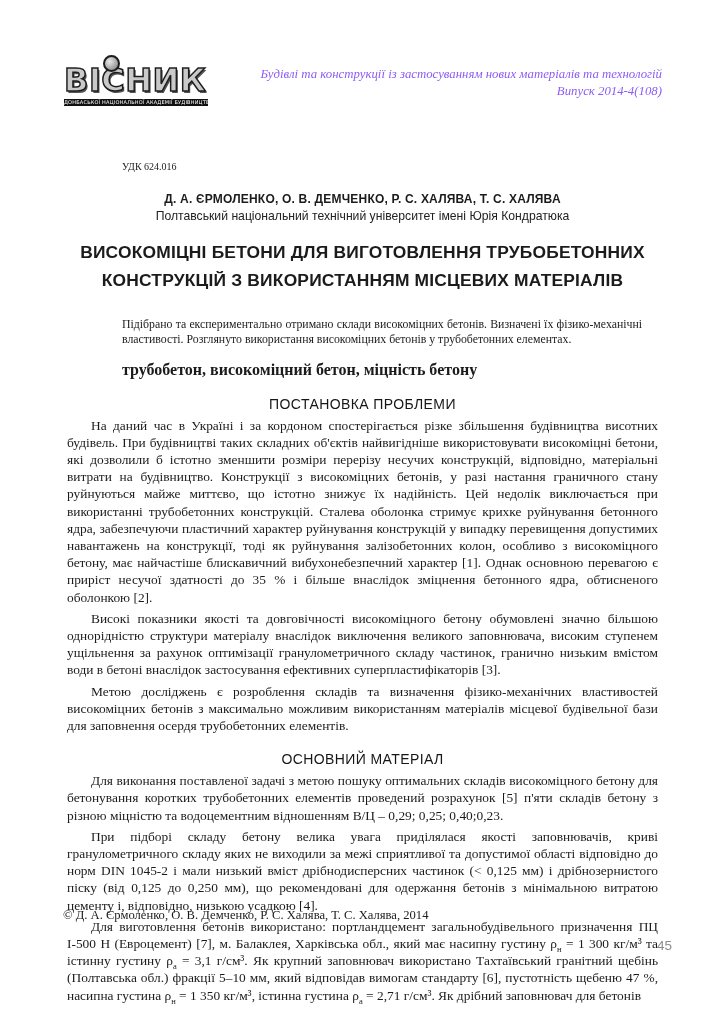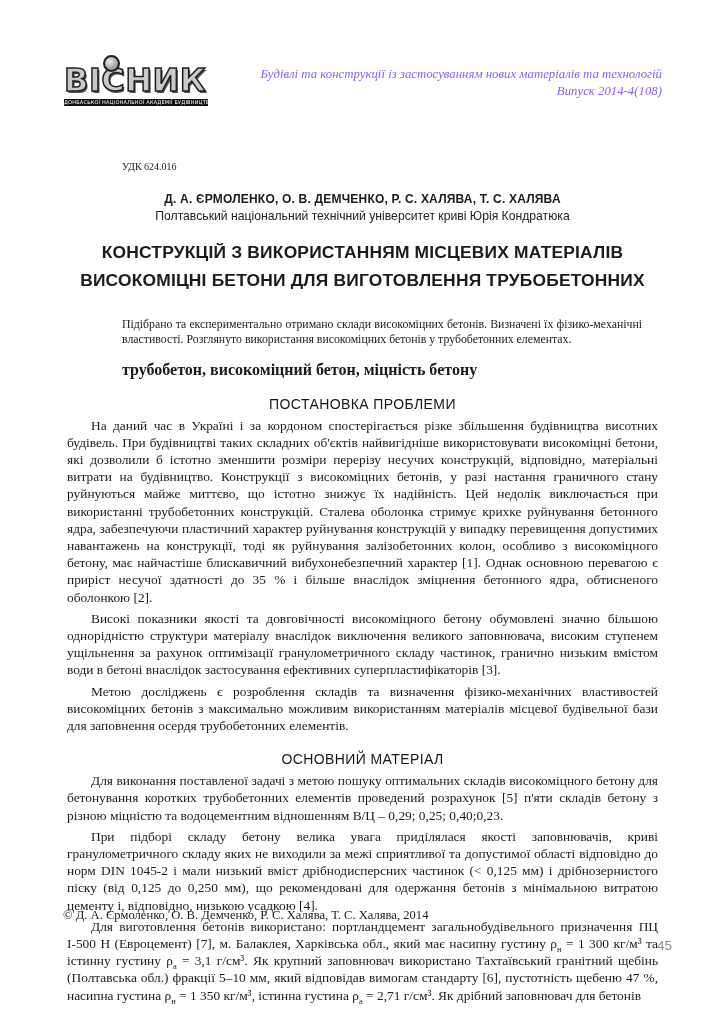--- a/index.html
+++ b/index.html
@@ -83,24 +83,24 @@
   </div>
 
   <div class="header-right">
     <div>Будівлі та конструкції із застосуванням нових матеріалів та технологій</div>
     <div>Випуск 2014-4(108)</div>
   </div>
 
   <div class="content">
     <div class="udc">УДК 624.016</div>
     <div class="authors">Д. А. ЄРМОЛЕНКО, О. В. ДЕМЧЕНКО, Р. С. ХАЛЯВА, Т. С. ХАЛЯВА</div>
-    <div class="affiliation">Полтавський національний технічний університет криві Юрія Кондратюка</div>
+    <div class="affiliation">Полтавський національний технічний університет імені Юрія Кондратюка</div>
     <div class="title">
+      <div>ВИСОКОМІЦНІ БЕТОНИ ДЛЯ ВИГОТОВЛЕННЯ ТРУБОБЕТОННИХ</div>
       <div>КОНСТРУКЦІЙ З ВИКОРИСТАННЯМ МІСЦЕВИХ МАТЕРІАЛІВ</div>
-      <div>ВИСОКОМІЦНІ БЕТОНИ ДЛЯ ВИГОТОВЛЕННЯ ТРУБОБЕТОННИХ</div>
     </div>
     <div class="abstract">Підібрано та експериментально отримано склади високоміцних бетонів. Визначені їх фізико-механічні властивості. Розглянуто використання високоміцних бетонів у трубобетонних елементах.</div>
     <div class="keywords">трубобетон, високоміцний бетон, міцність бетону</div>
 
     <div>
         <div class="section-heading">ПОСТАНОВКА ПРОБЛЕМИ</div>
         <p class="body-par"><span>На даний час в Україні і за кордоном спостерігається різке збільшення будівництва висотних будівель. При будівництві таких складних об'єктів найвигідніше використовувати високоміцні бетони, які дозволили б істотно зменшити розміри перерізу несучих конструкцій, відповідно, матеріальні витрати на будівництво. Конструкції з високоміцних бетонів, у разі настання граничного стану руйнуються майже миттєво, що істотно знижує їх надійність. Цей недолік виключається при використанні трубобетонних конструкцій. Сталева оболонка стримує крихке руйнування бетонного ядра, забезпечуючи пластичний характер руйнування конструкцій у випадку перевищення допустимих навантажень на конструкції, тоді як руйнування залізобетонних колон, особливо з високоміцного бетону, має найчастіше блискавичний вибухонебезпечний характер [1]. Однак основною перевагою є приріст несучої здатності до 35 % і більше внаслідок зміцнення бетонного ядра, обтисненого оболонкою [2].</span></p>
         <p class="body-par"><span>Високі показники якості та довговічності високоміцного бетону обумовлені значно більшою однорідністю структури матеріалу внаслідок виключення великого заповнювача, високим ступенем ущільнення за рахунок оптимізації гранулометричного складу частинок, гранично низьким вмістом води в бетоні внаслідок застосування ефективних суперпластифікаторів [3].</span></p>
         <p class="body-par"><span class="b">Метою досліджень</span><span> є розроблення складів та визначення фізико-механічних властивостей високоміцних бетонів з максимально можливим використанням матеріалів місцевої будівельної бази для заповнення осердя трубобетонних елементів.</span></p>
         <div class="section-heading">ОСНОВНИЙ МАТЕРІАЛ</div>

